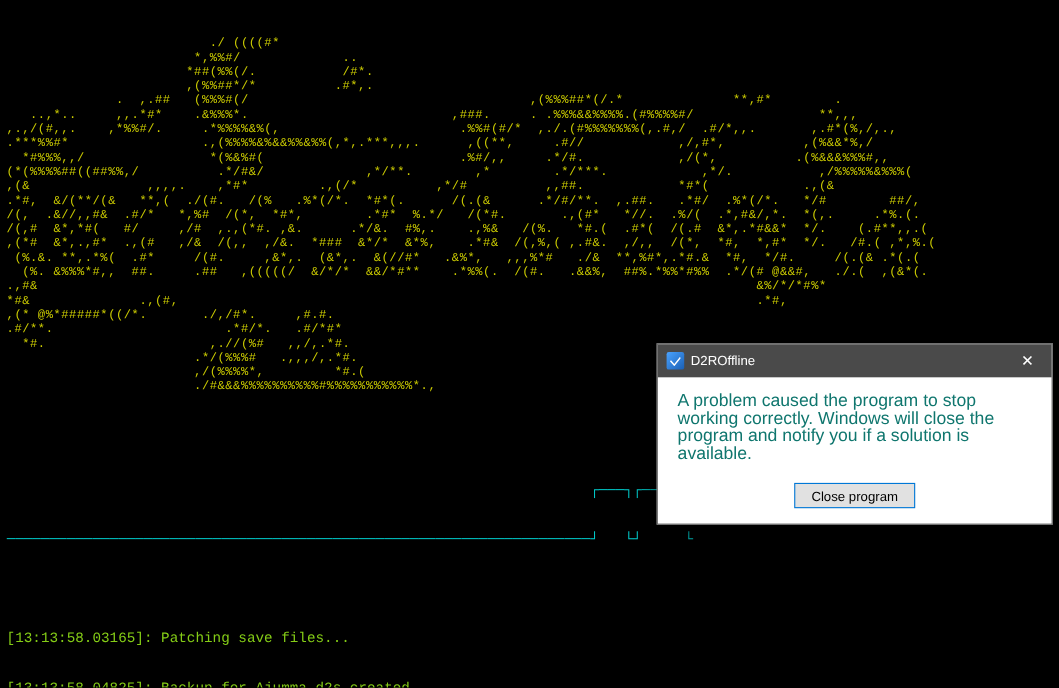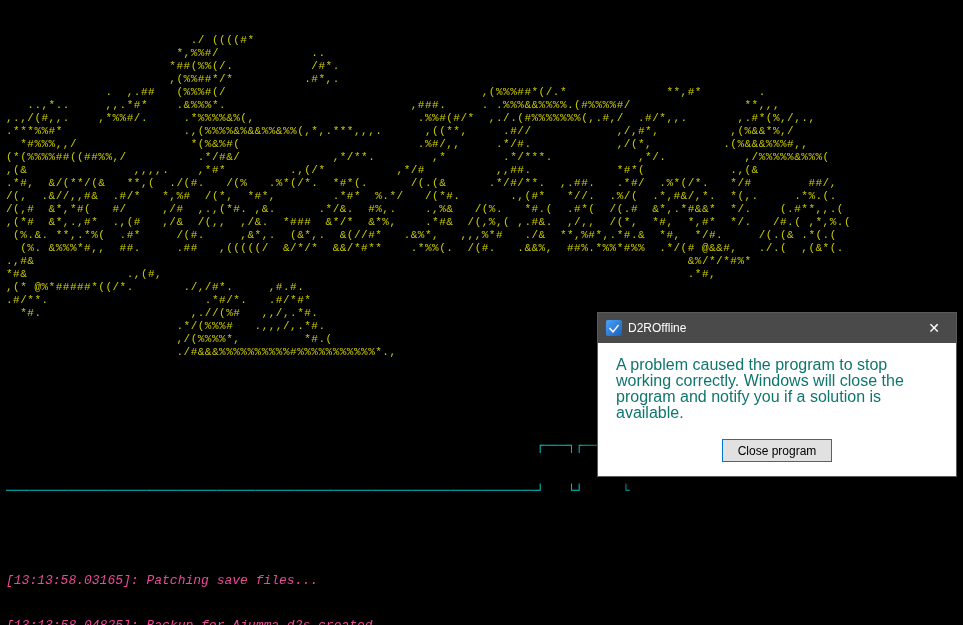--- a/index.html
+++ b/index.html
@@ -29,21 +29,21 @@
     color: #00cccc;
     margin-top: 4px;
     text-align: right;
   }
   .divider {
     color: #00cccc;
     letter-spacing: 0;
     white-space: pre;
     overflow: hidden;
   }
-  .log-line { color: #ec4899; font-style: italic; }
+  .log-line { color: #84cc16; }
   .blank { height: 15px; }
 
   
   .dialog {
     position: absolute;
     left: 597px;
     top: 312px;
     width: 360px;
     background: #fff;
     border: 1px solid #5a5a5a;

